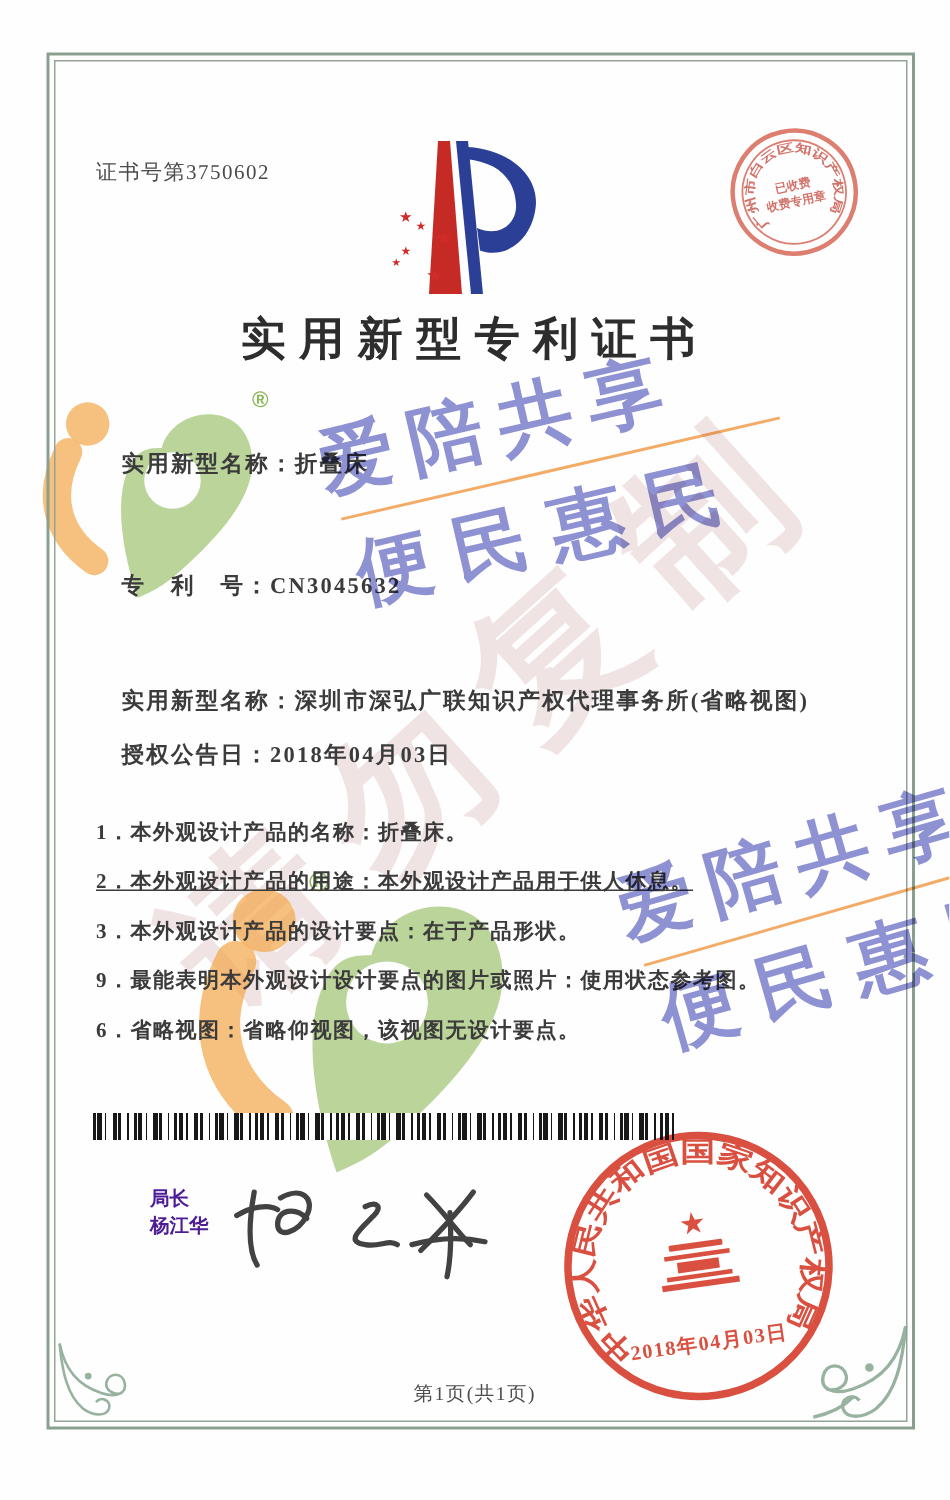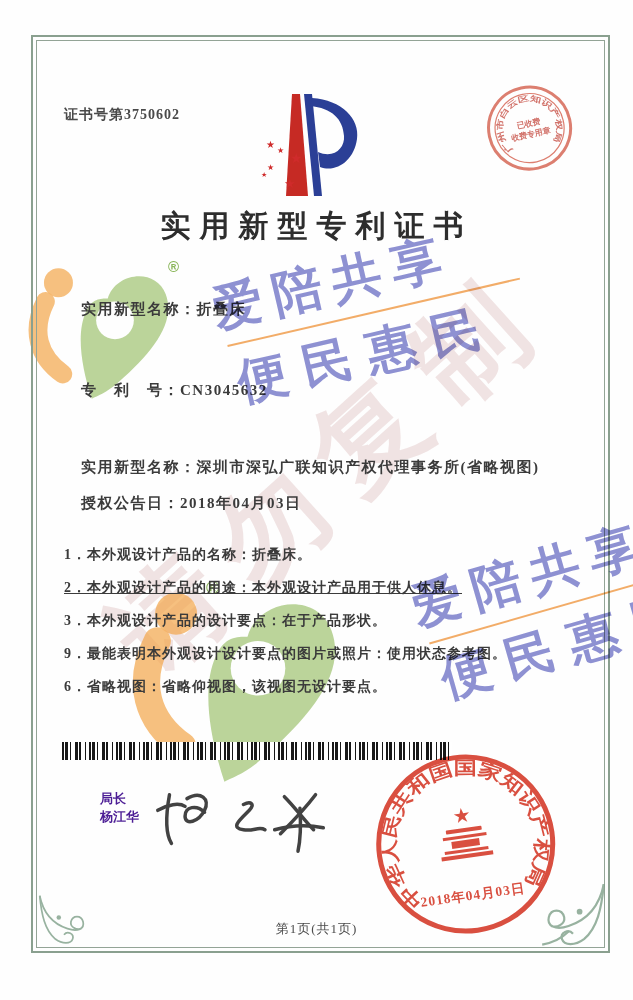--- a/index.html
+++ b/index.html
@@ -3,21 +3,21 @@
 <meta charset="utf-8">
 <style>
   html,body{margin:0;padding:0;background:#ffffff;}
   #page{position:relative;width:633px;height:1000px;background:#fefefe;overflow:hidden;
         font-family:"Liberation Serif",serif;color:#3a3a3a;}
   
   .frame{position:absolute;left:36px;top:40px;width:567px;height:906px;
          border:1px solid #93a496;}
   .frame::before{content:'';position:absolute;inset:-6px;border:2px solid #8aa08f;}
   
-  .cert-no{position:absolute;left:64px;top:106px;font-size:14px;font-weight:bold;
+  .cert-no{position:absolute;left:64px;top:106px;font-size:14px;font-weight:normal;
            color:#4a4a4a;letter-spacing:1px;}
   .title{position:absolute;left:0;top:206px;width:633px;text-align:center;
          font-size:30px;font-weight:bold;letter-spacing:9px;color:#2d2d2d;}
   
   .field{position:absolute;left:81px;font-size:15px;font-weight:bold;color:#3b3b3b;
          letter-spacing:1.5px;white-space:nowrap;}
   .items .item{position:absolute;left:64px;width:530px;font-size:14px;font-weight:bold;
          color:#3b3b3b;letter-spacing:1px;white-space:nowrap;margin-top:16px;}
   
   .barcode{position:absolute;left:62px;top:742px;width:390px;height:18px;

